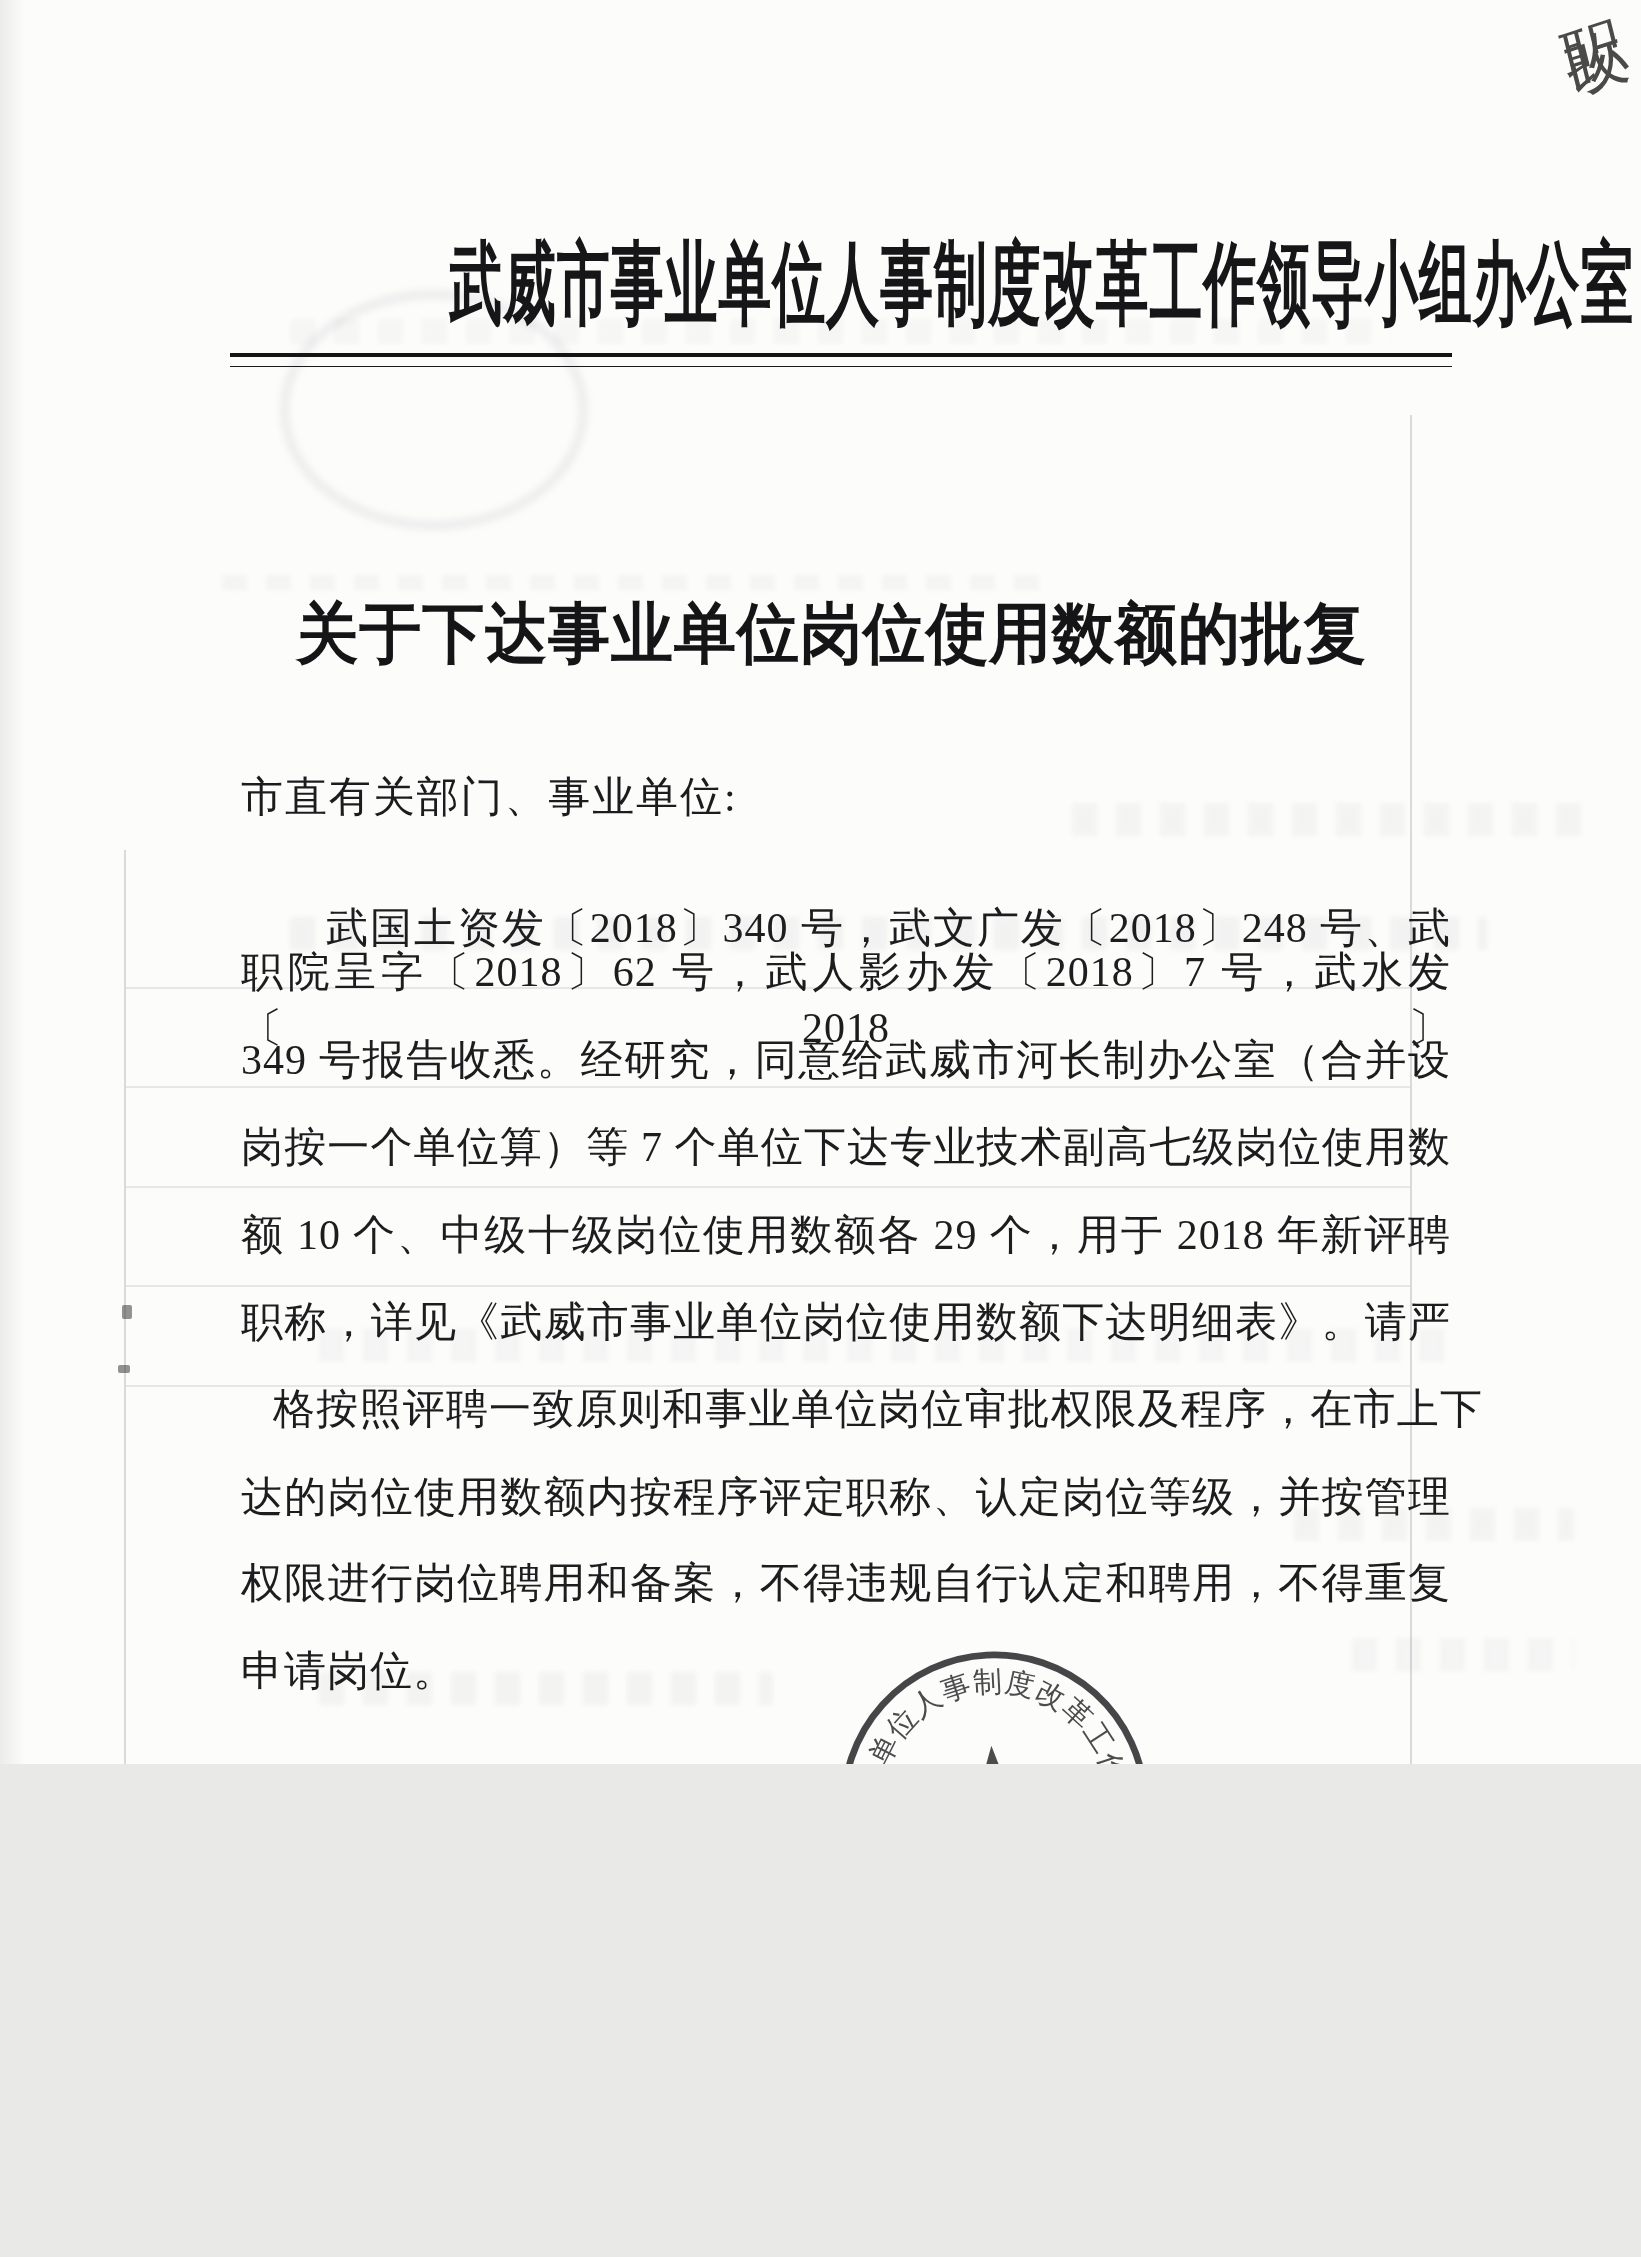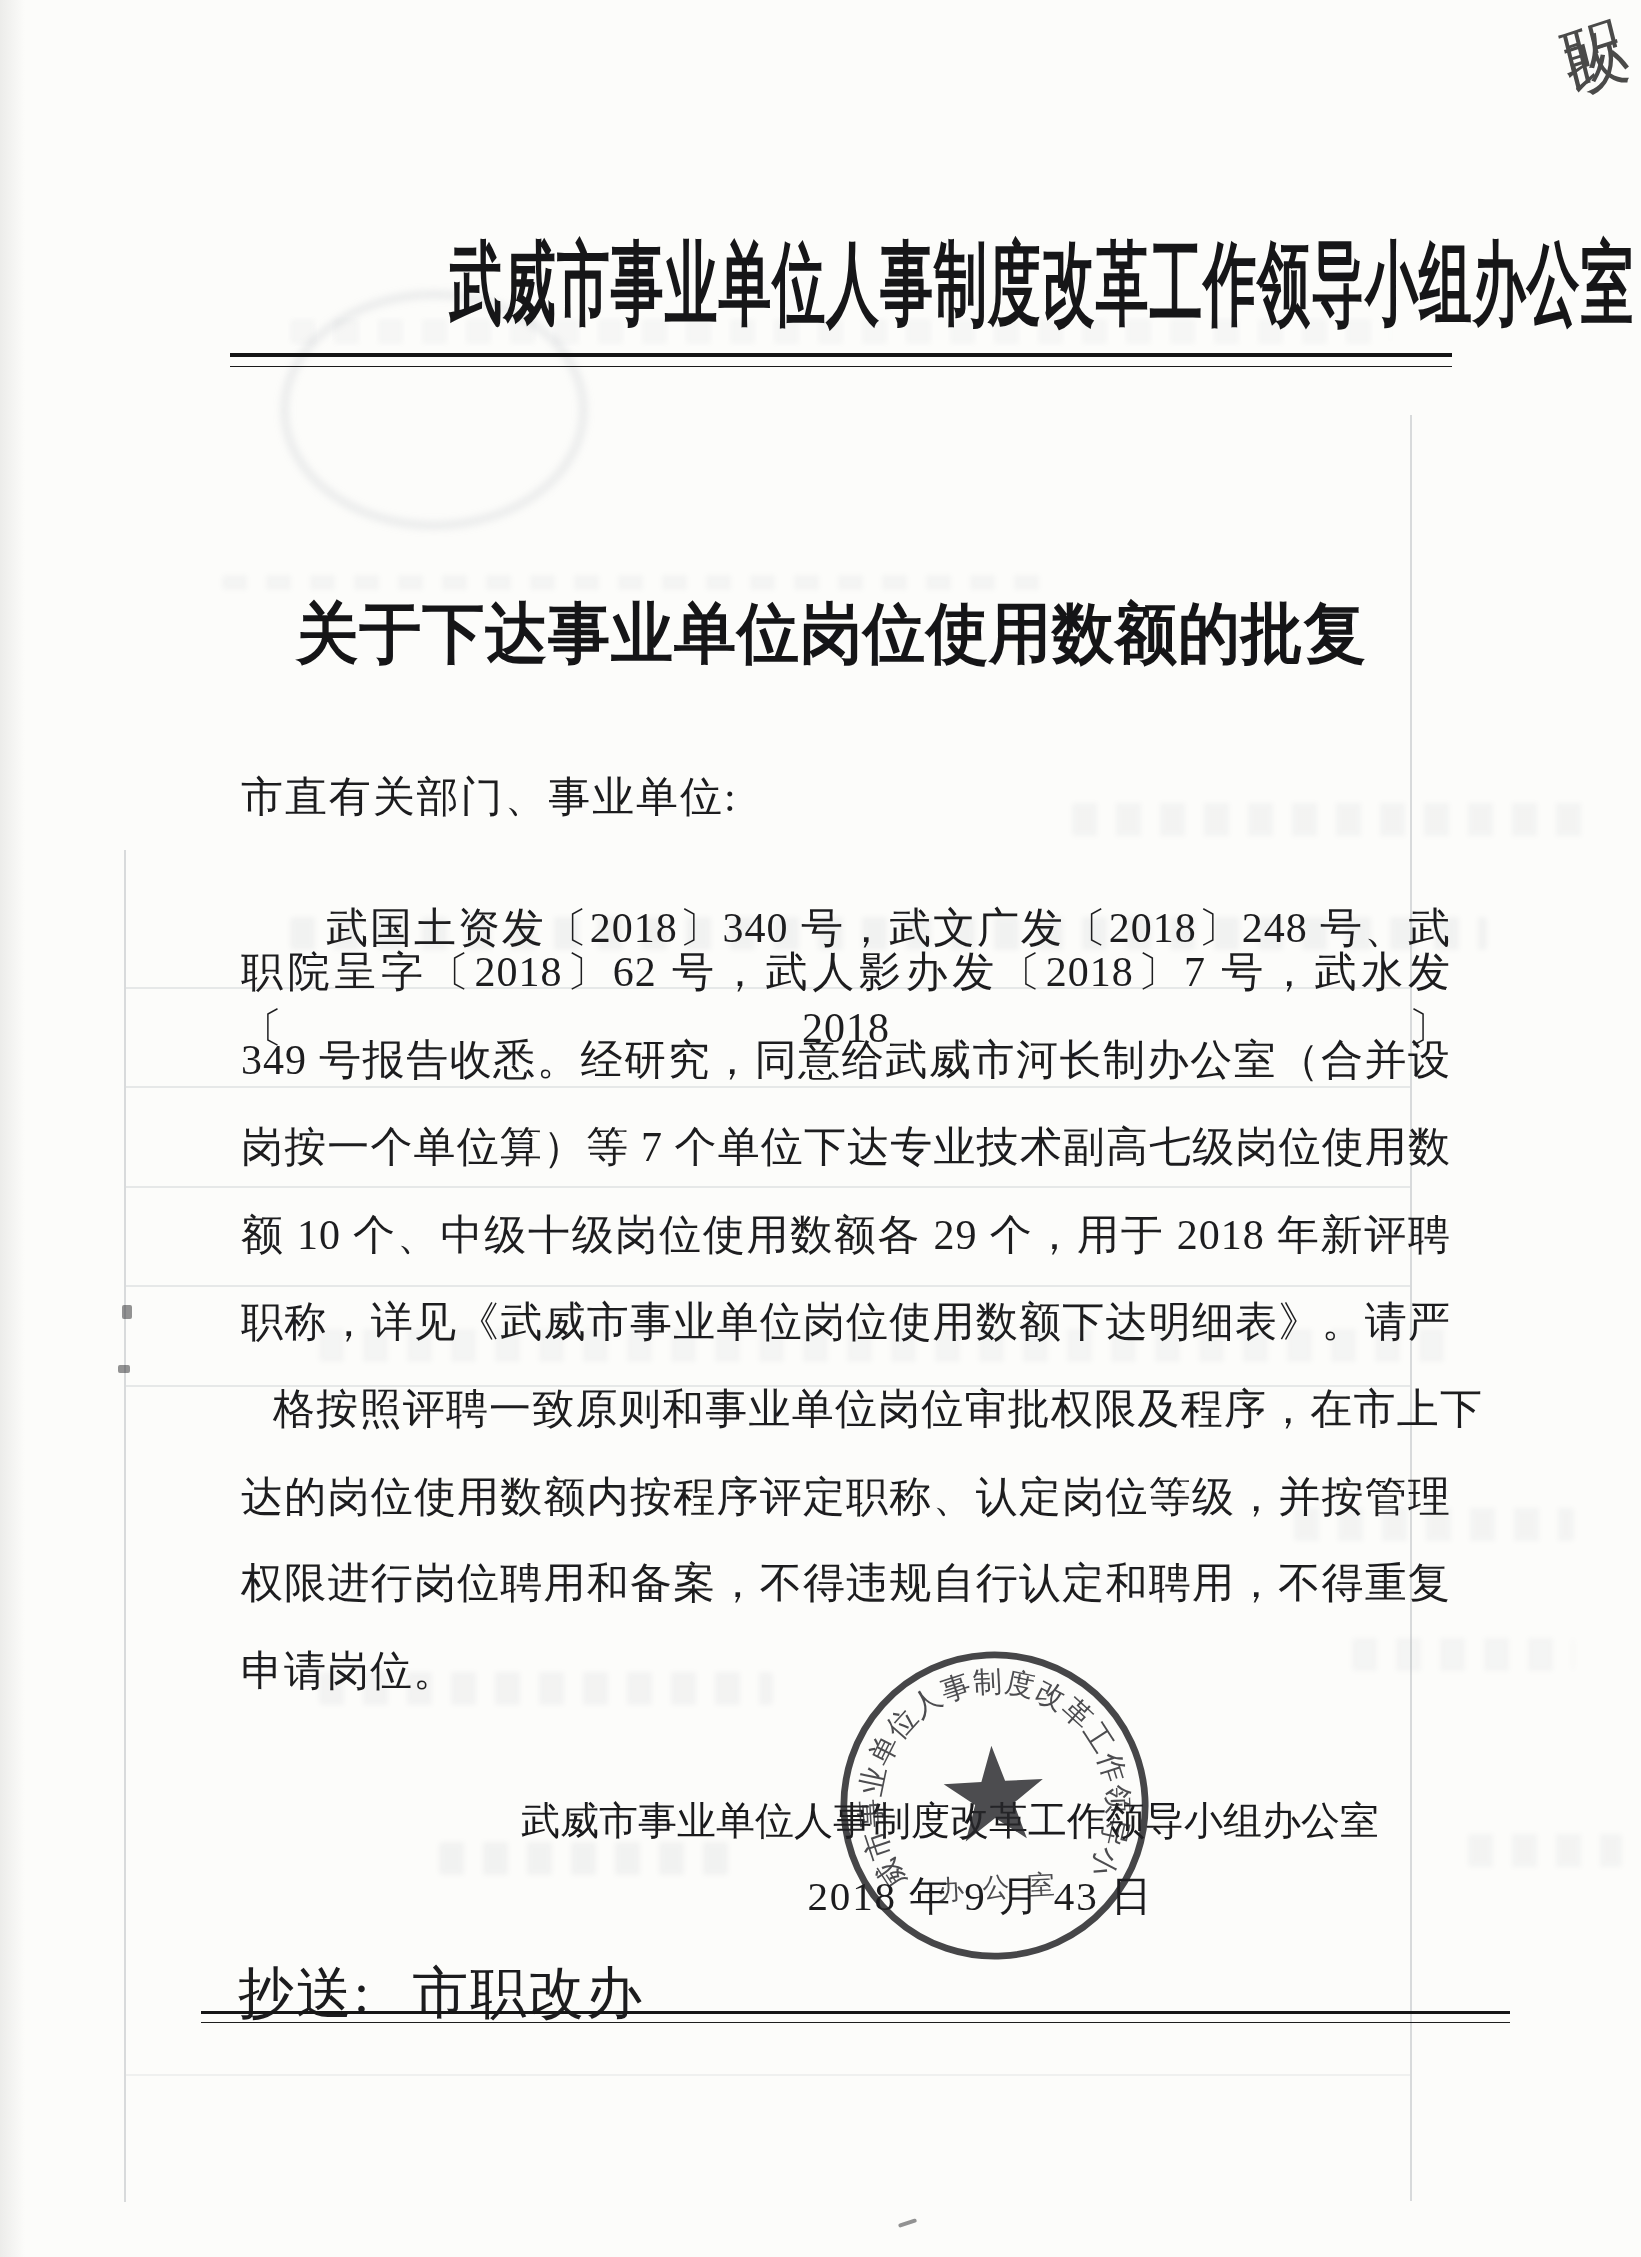--- a/index.html
+++ b/index.html
@@ -1,17 +1,17 @@
 <!DOCTYPE html>
 <html><head>
 <meta charset="utf-8">
 <style>
   html,body{margin:0;padding:0;background:#e9e9e7;}
   #page{
-    position:relative;width:1641px;height:2257px;margin:0 auto;
+    position:relative;width:1641px;height:1764px;margin:0 auto;
     background:#fcfcfa;overflow:hidden;
     font-family:"Liberation Serif","DejaVu Serif",serif;
     color:#1c1c1e;
   }
   .abs{position:absolute;}
   
   .org-name-wrap{left:20px;top:238px;width:1641px;text-align:center;white-space:nowrap;}
   .org-name{display:inline-block;font-size:91px;font-weight:700;line-height:1.04;
     transform:scaleX(0.58);transform-origin:center;letter-spacing:1.9px;color:#161618;}
   .rule{background:none;}

